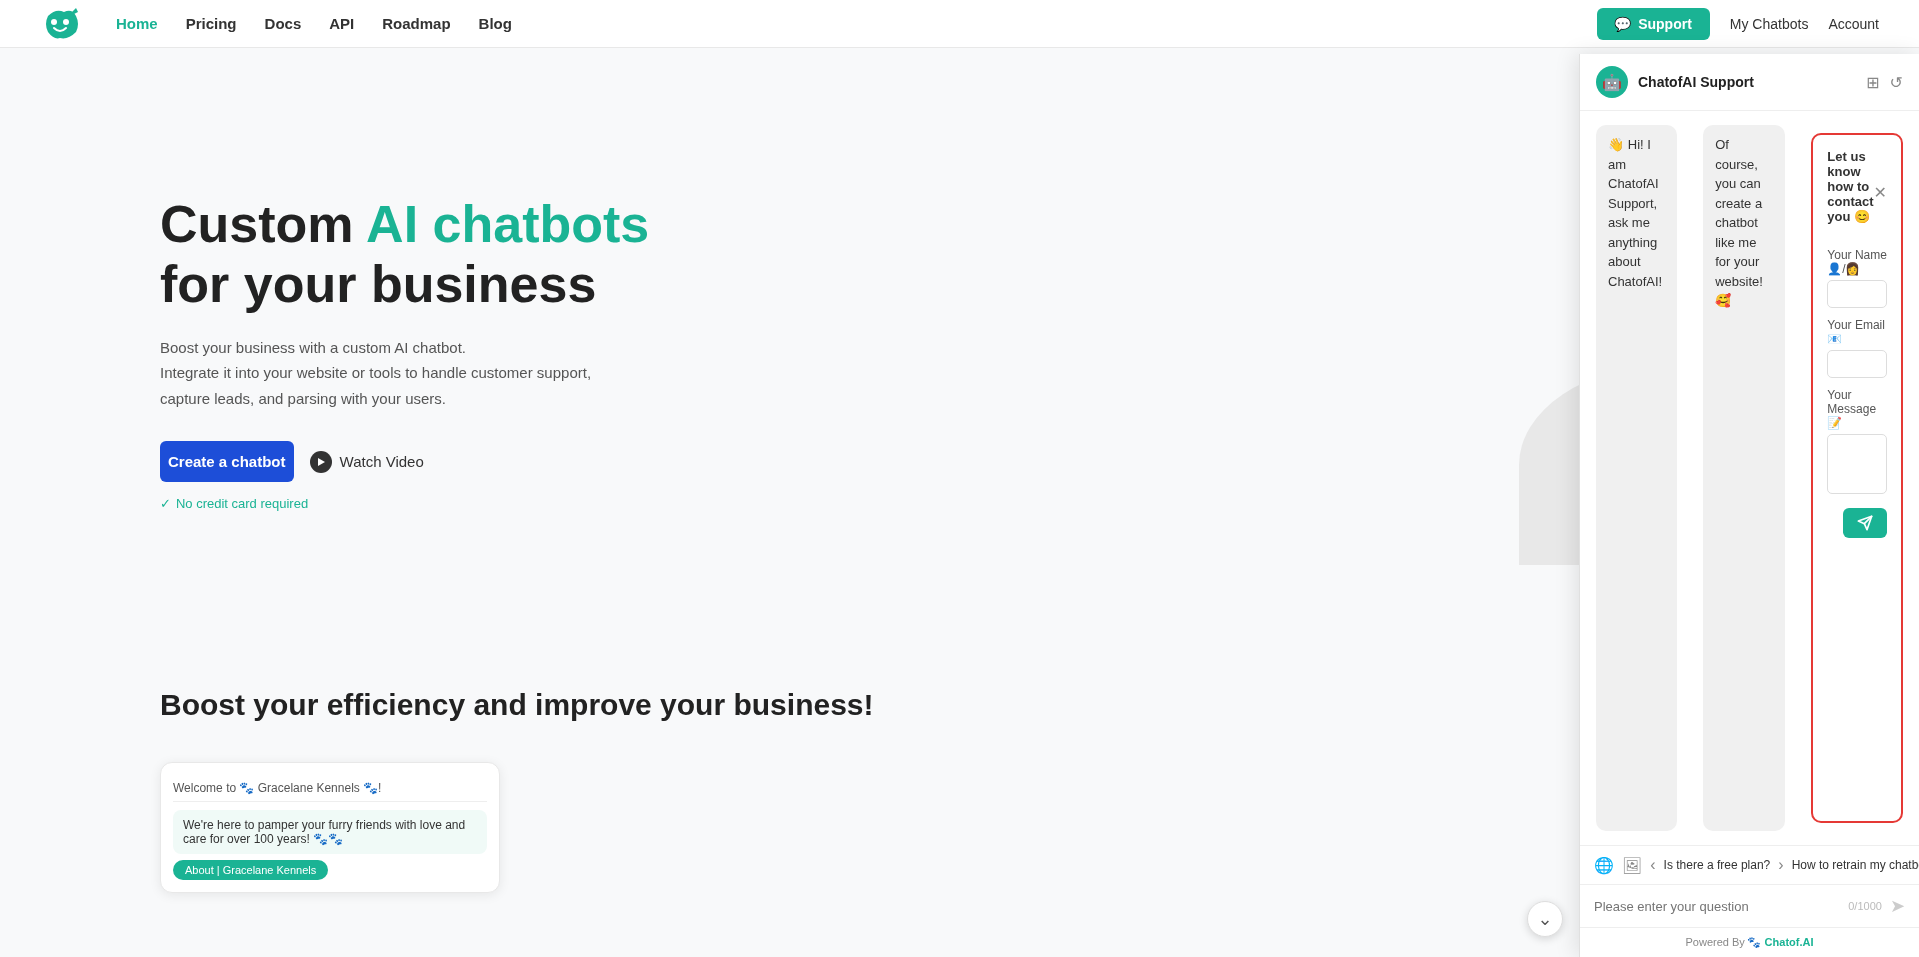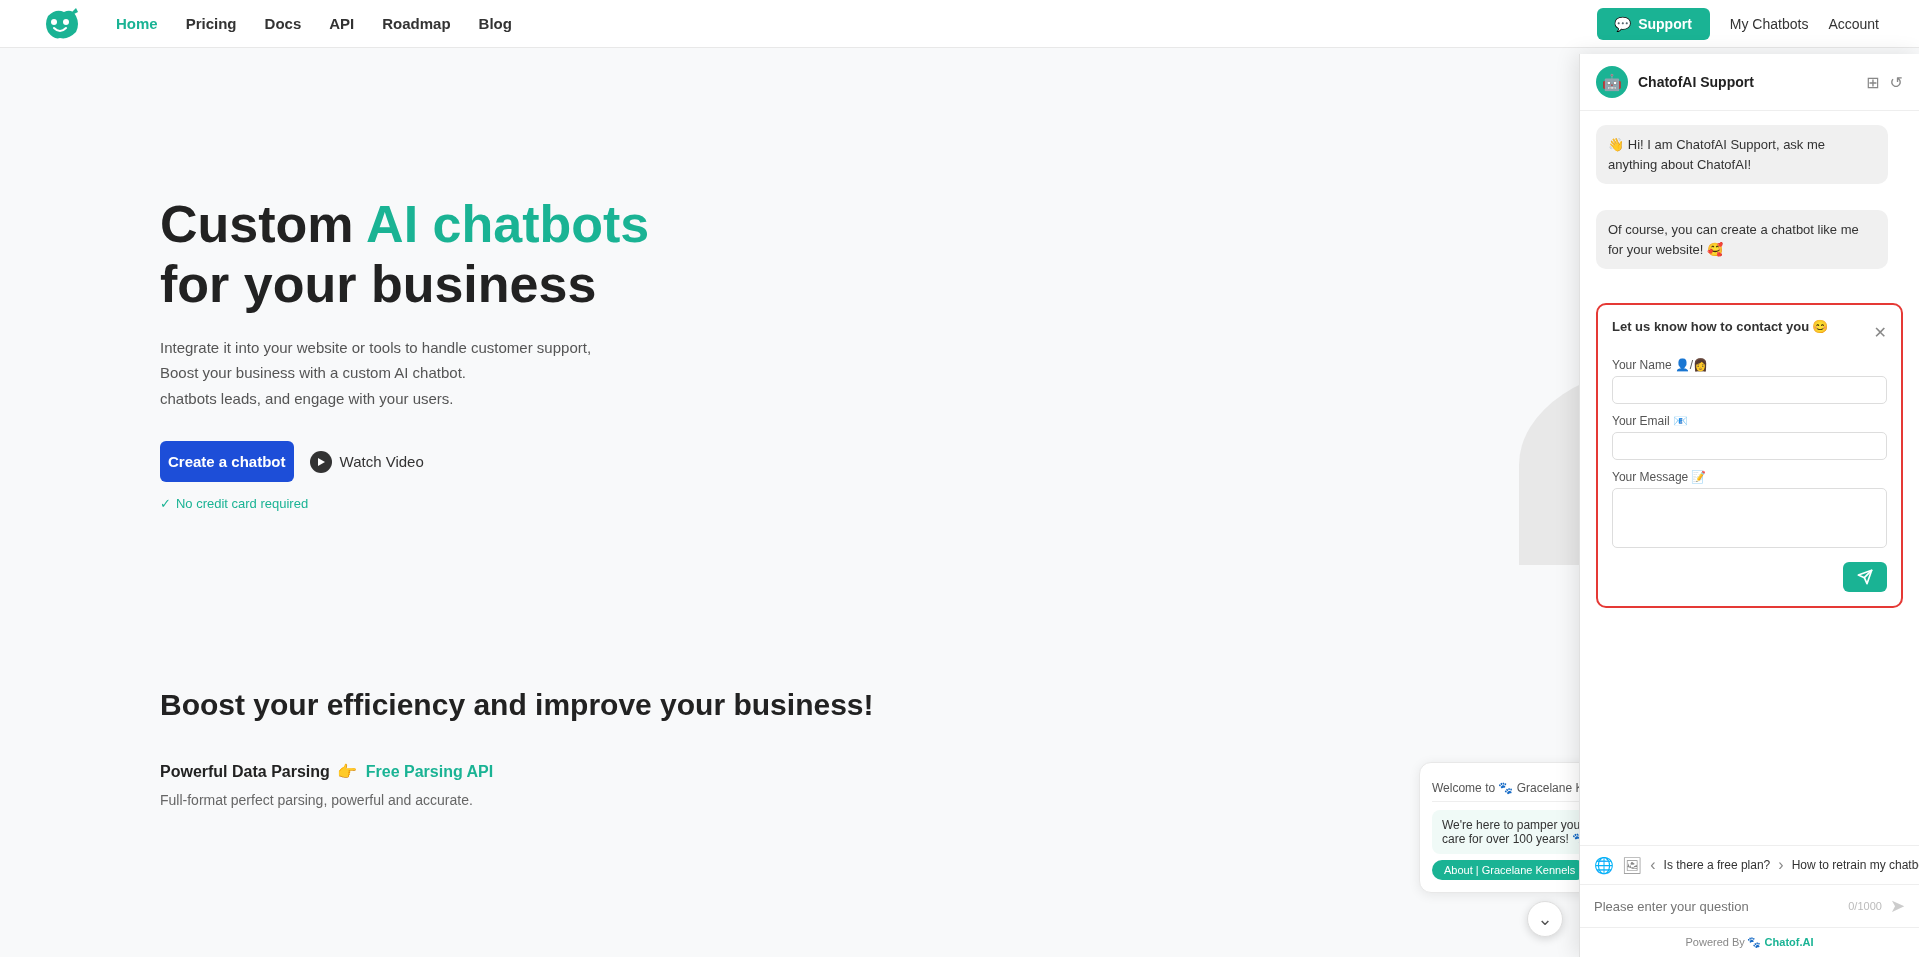--- a/index.html
+++ b/index.html
@@ -91,21 +91,21 @@
     }
     .widget-header-left { display: flex; align-items: center; gap: 10px; }
     .widget-avatar {
       width: 32px; height: 32px; border-radius: 50%; background: #1ab394;
       display: flex; align-items: center; justify-content: center; font-size: 16px;
     }
     .widget-title { font-size: 14px; font-weight: 700; color: #222; }
     .widget-header-icons { display: flex; gap: 10px; align-items: center; }
     .widget-icon-btn { background: none; border: none; cursor: pointer; font-size: 16px; color: #888; }
 
-    .widget-messages { flex: 1; overflow-y: auto; padding: 14px 16px; display: flex; flex-direction: column; gap: 26px; }
+    .widget-messages { flex: 1; overflow-y: auto; padding: 14px 16px; display: flex; gap: 26px; }
     .msg-bubble {
       background: #f0f0f0; border-radius: 10px; padding: 10px 12px;
       font-size: 13px; color: #333; max-width: 95%; line-height: 1.5;
     }
 
     
     .contact-form-card {
       border: 2px solid #e53935; border-radius: 10px; padding: 14px;
       margin: 8px 0; background: #fff;
     }
@@ -203,23 +203,23 @@
 
 <section class="hero">
   <div class="hero-left">
     <h1 class="hero-title">
       <span>Custom </span>
       <span class="highlight">AI chatbots</span>
       <br>
       <span>for your business</span>
     </h1>
     <div class="hero-subtitle">
+      <p>Boost your business with a custom AI chatbot.</p>
       <p>Integrate it into your website or tools to handle customer support,</p>
-      <p>Boost your business with a custom AI chatbot.</p>
-      <p>chatbots leads, and engage with your users.</p>
+      <p>capture leads, and parsing with your users.</p>
     </div>
     <div class="hero-buttons">
       <button class="btn-create">Create a chatbot</button>
       <button class="btn-watch">
         <div class="play-icon"></div>
         <span>Watch Video</span>
       </button>
     </div>
     <div class="no-credit">
       <span>No credit card required</span>
@@ -271,28 +271,20 @@
         <line x1="72" y1="148" x2="80" y2="80" stroke="#555" stroke-width="4"></line>
         <circle cx="80" cy="78" r="5" fill="#1ab394"></circle>
       </svg>
     </div>
   </div>
 </section>
 
 <section class="section-2">
   <h2 class="section-title">Boost your efficiency and improve your business!</h2>
   <div class="section-grid">
-    <div class="feature-card">
-      <div class="feature-title">
-        <span>Powerful Data Parsing</span>
-        <span>👉</span>
-        <a class="free-api" href="#">Free Parsing API</a>
-      </div>
-      <p class="feature-desc">Full-format perfect parsing, powerful and accurate.</p>
-    </div>
 
     <div class="chatbot-preview">
       <div class="preview-header">Welcome to 🐾 Gracelane Kennels 🐾!</div>
       <div class="preview-msg">We're here to pamper your furry friends with love and care for over 100 years! 🐾🐾</div>
       <div class="preview-btn-row">
         <button class="preview-btn">About | Gracelane Kennels</button>
       </div>
     </div>
   </div>
 </section>

